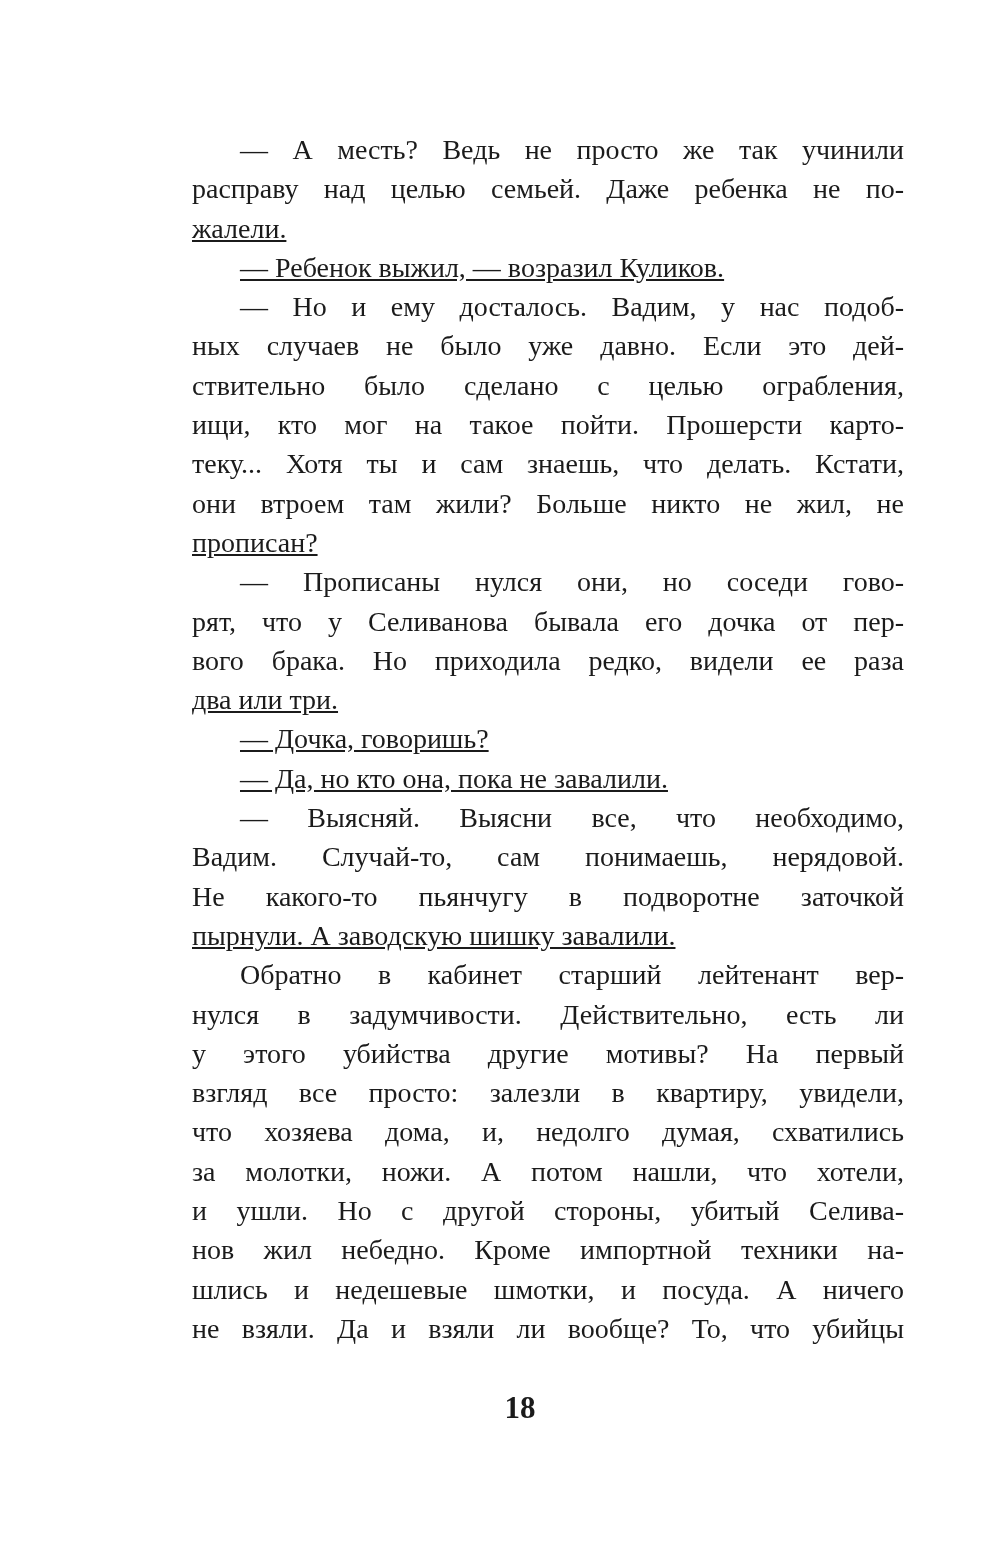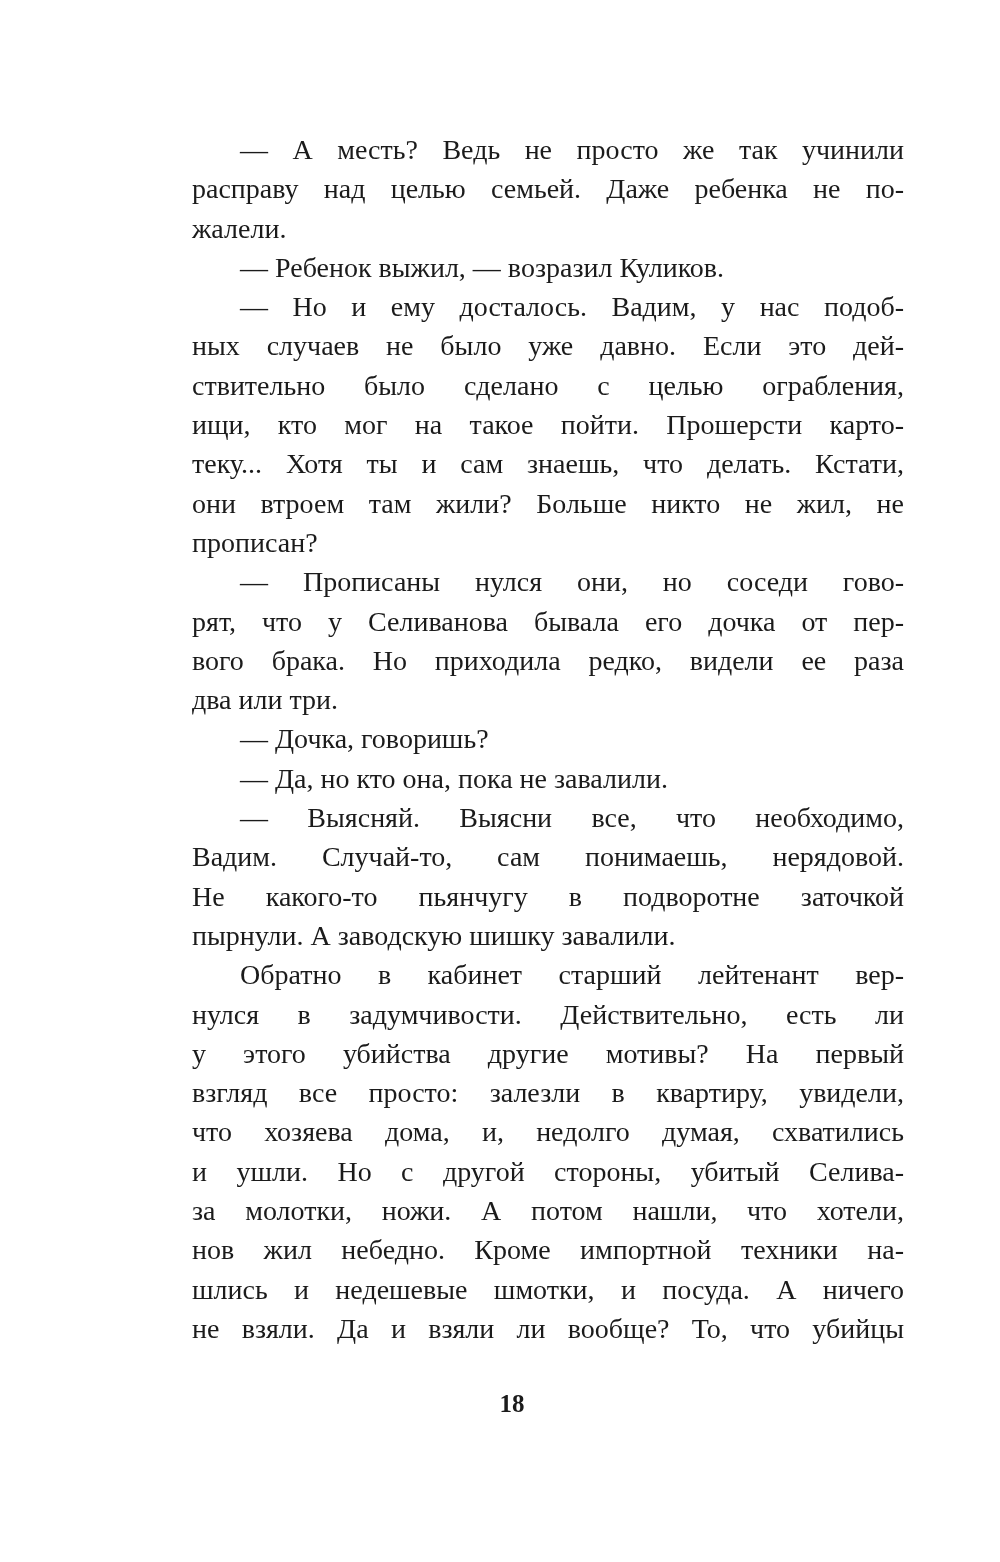--- a/index.html
+++ b/index.html
@@ -31,29 +31,30 @@
     line-height: 39.3px;
     text-align: justify;
     text-align-last: justify;
     white-space: normal;
   }
   .line.first {
     text-indent: 48px;
   }
   .line.lastline {
     text-align-last: left;
+    text-decoration: underline;
   }
   .page-number {
     position: absolute;
-    left: 156px;
+    left: 164px;
     top: 1390px;
     width: 712px;
     text-align: center;
     font-weight: bold;
-    font-size: 25px;
+    font-size: 31px;
     color: #1b1b1b;
   }
 </style>
 </head>
 <body>
 
 <div class="text-block">
     <div class="paragraph">
       <div class="line first">— А месть? Ведь не просто же так учинили</div>
       <div class="line">расправу над целью семьей. Даже ребенка не по-</div>
@@ -88,21 +89,21 @@
       <div class="line">Вадим. Случай-то, сам понимаешь, нерядовой.</div>
       <div class="line">Не какого-то пьянчугу в подворотне заточкой</div>
       <div class="line lastline">пырнули. А заводскую шишку завалили.</div>
     </div>
     <div class="paragraph">
       <div class="line first">Обратно в кабинет старший лейтенант вер-</div>
       <div class="line">нулся в задумчивости. Действительно, есть ли</div>
       <div class="line">у этого убийства другие мотивы? На первый</div>
       <div class="line">взгляд все просто: залезли в квартиру, увидели,</div>
       <div class="line">что хозяева дома, и, недолго думая, схватились</div>
+      <div class="line">за молотки, ножи. А потом нашли, что хотели,</div>
       <div class="line">и ушли. Но с другой стороны, убитый Селива-</div>
-      <div class="line">за молотки, ножи. А потом нашли, что хотели,</div>
       <div class="line">нов жил небедно. Кроме импортной техники на-</div>
       <div class="line">шлись и недешевые шмотки, и посуда. А ничего</div>
       <div class="line">не взяли. Да и взяли ли вообще? То, что убийцы</div>
     </div>
   </div>
 
 <div class="page-number">18</div>
 
 </body></html>

